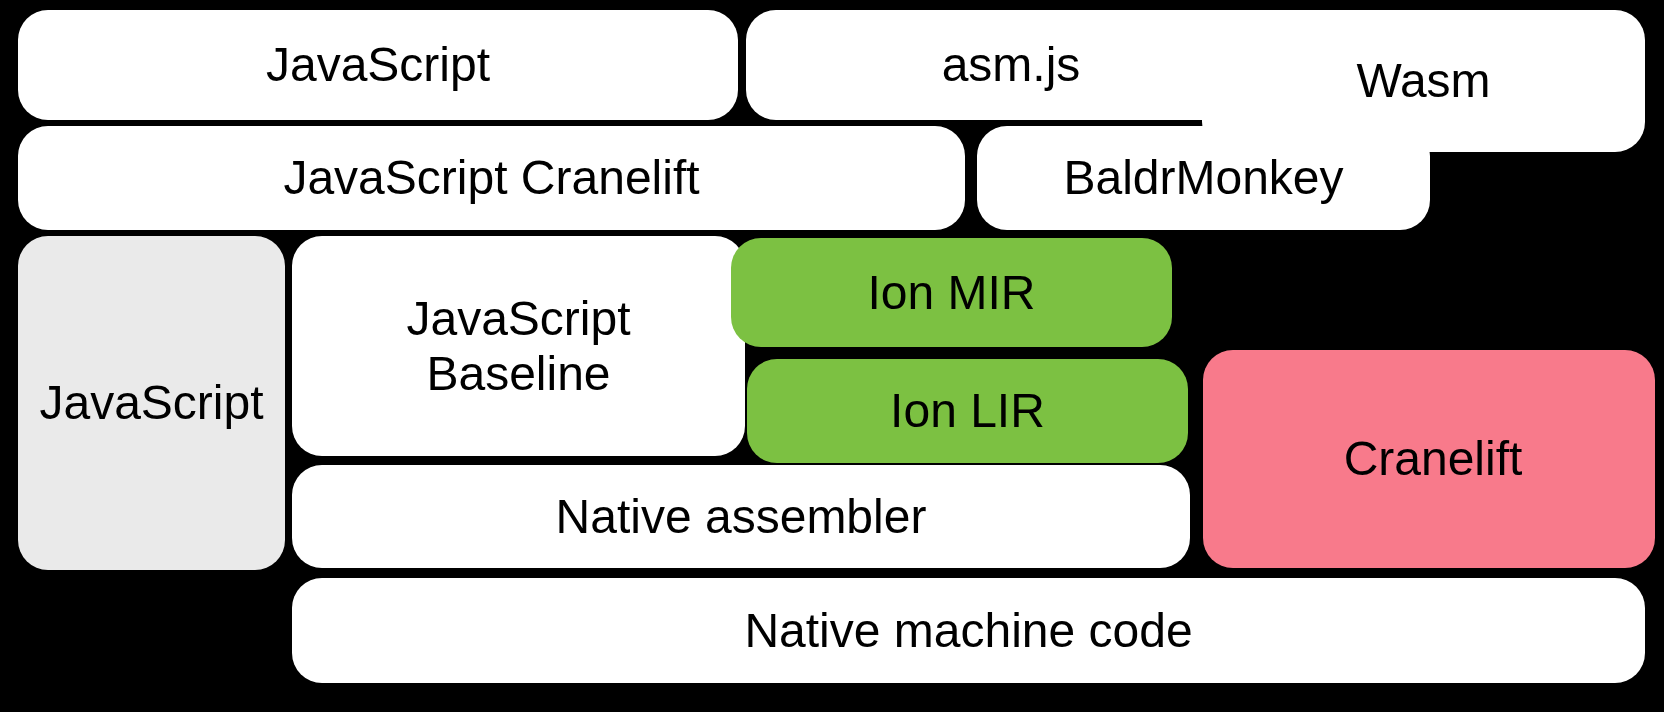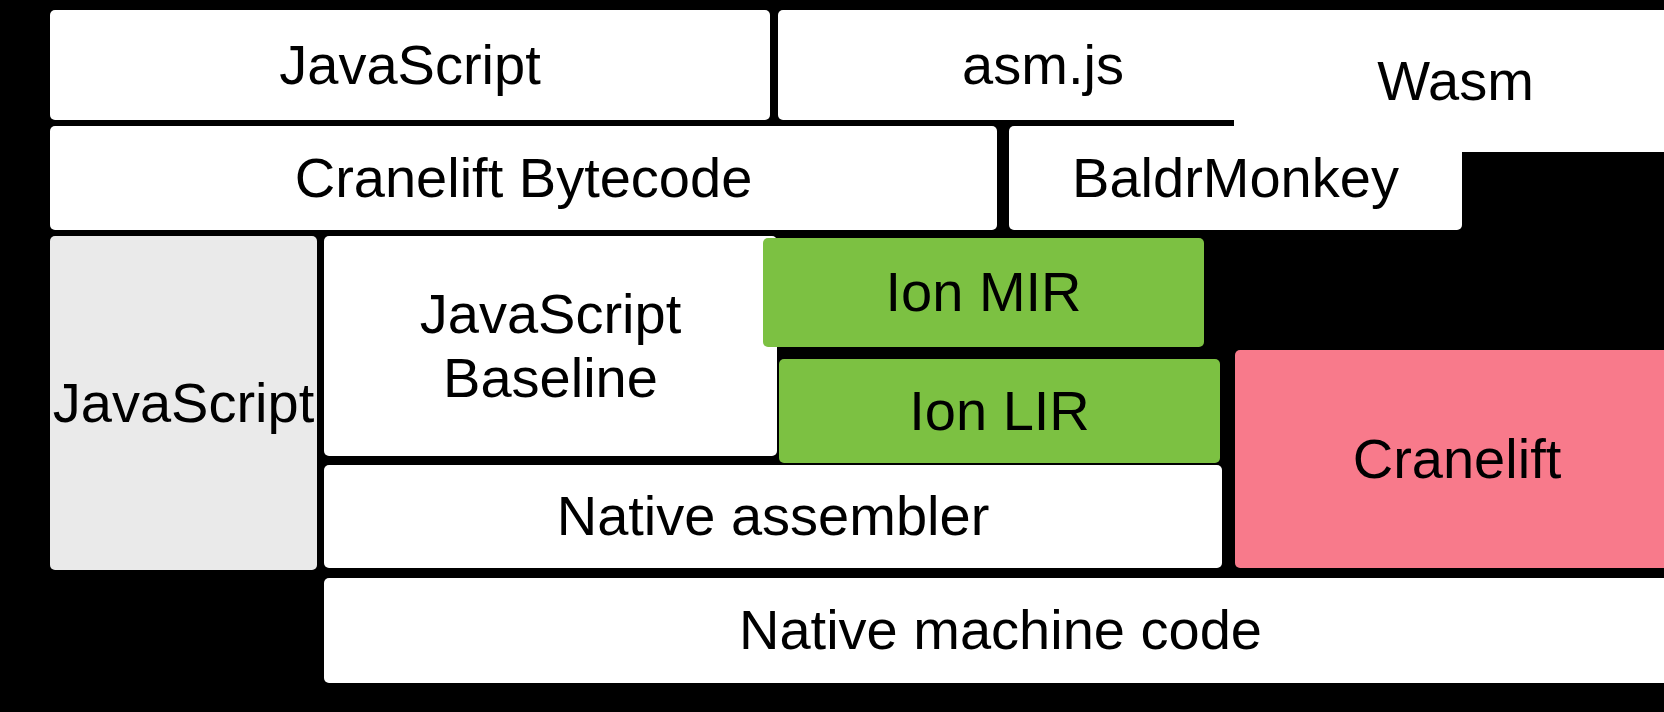--- a/index.html
+++ b/index.html
@@ -10,36 +10,35 @@
   #canvas {
     position: relative;
     width: 1664px;
     height: 712px;
     background: var(--bg, #000000);
     font-family: "Liberation Sans", "DejaVu Sans", sans-serif;
     overflow: hidden;
   }
   .box {
     position: absolute;
-    border-radius: 5px;
+    border-radius: 30px;
     display: flex;
     align-items: center;
     justify-content: center;
     text-align: center;
     color: var(--text, #000000);
-    font-size: 56px;
+    font-size: 48px;
     line-height: 1.15;
     letter-spacing: 0px;
-    margin-left: 32px;
   }
   .box .lbl { white-space: pre-line; }
   .white { background: var(--white-box, #ffffff); }
   .gray  { background: var(--gray-box,  #eaeaea); }
   .green { background: var(--green-box, #7cc142); }
-  .pink  { background: var(--pink-box,  #f87a8b); }
+  .pink  { background: var(--pink-box,  #f87a8b); padding-left: 8px; }
 
   
   #b-javascript { left: 18px;   top: 10px;  width: 720px; height: 110px; }
   #b-asmjs      { left: 746px;  top: 10px;  width: 530px; height: 110px; }
   #b-wasm       { left: 1202px; top: 10px;  width: 443px; height: 142px; }
   
   #b-bytecode   { left: 18px;   top: 126px; width: 947px; height: 104px; }
   #b-baldr      { left: 977px;  top: 126px; width: 453px; height: 104px; }
   
   #b-interp     { left: 18px;   top: 236px; width: 267px; height: 334px; }
@@ -63,21 +62,21 @@
 
   <div class="box white" id="b-asmjs">
     <span class="lbl">asm.js</span>
   </div>
 
   <div class="box white" id="b-wasm">
     <span class="lbl">Wasm</span>
   </div>
 
   <div class="box white" id="b-bytecode">
-    <span class="lbl">Cranelift Bytecode</span>
+    <span class="lbl">JavaScript Cranelift</span>
   </div>
 
   <div class="box white" id="b-baldr">
     <span class="lbl">BaldrMonkey</span>
   </div>
 
   <div class="box gray" id="b-interp">
     <span class="lbl">JavaScript</span>
   </div>
 

